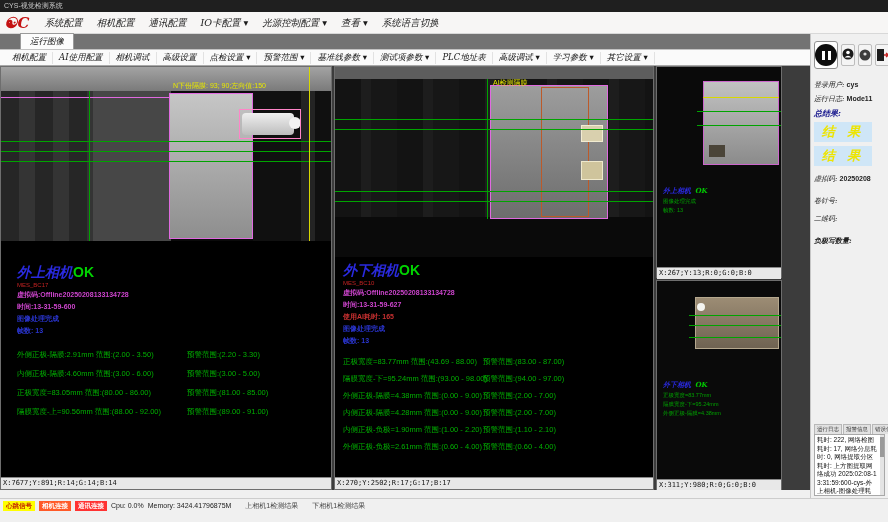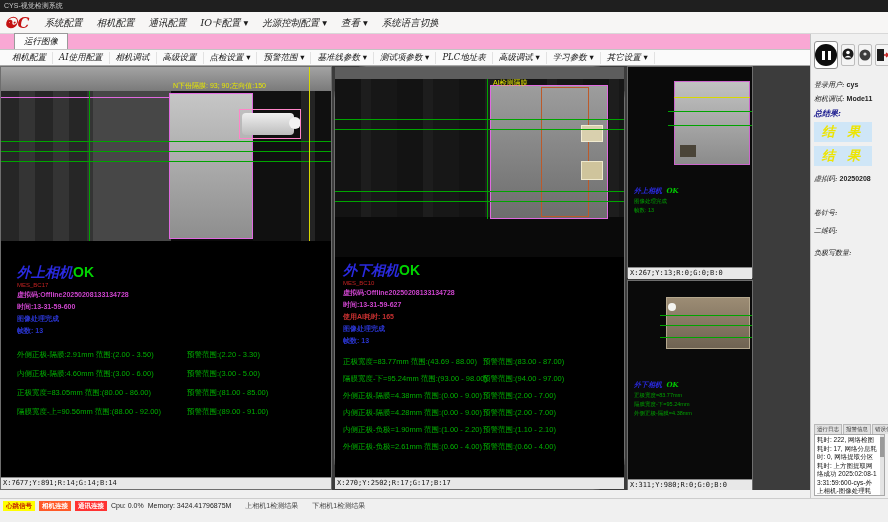--- a/index.html
+++ b/index.html
@@ -16,35 +16,35 @@
   .logo { color:#c41212; font-family:"DejaVu Serif", serif; font-style:italic;
           font-weight:bold; font-size:15px; margin-right:8px; line-height:20px; }
   .menu-items { display:flex; }
   .menu-items .mi { font-family:"DejaVu Serif", serif; font-style:italic; font-size:9.5px;
           color:#1a1a1a; padding:0 7px; line-height:20px; cursor:default; white-space:nowrap; }
 
   
   .contentrow { display:flex; height:464px; }
   .leftcol { width:810px; display:flex; flex-direction:column; }
 
-  .tabbar { height:16px; background:#f9a8d4; border-bottom:1px solid #c3c3c3;
-            display:flex; align-items:flex-end; padding-left:14px; }
+  .tabbar { height:16px; background:#737373; border-bottom:1px solid #c3c3c3;
+            display:flex; align-items:flex-end; padding-left:20px; }
   .tab { background:#fcfcfc; border:1px solid #9a9a9a; border-bottom:none;
          font-family:"DejaVu Serif", serif; font-style:italic; font-size:8.5px;
          padding:2px 9px 1px; color:#111; }
 
   .toolbar { height:16px; background:#fafafa; border-bottom:1px solid #a8a8a8;
              display:flex; align-items:center; padding-left:6px; }
   .toolbar .ti { font-family:"DejaVu Serif", serif; font-style:italic; font-size:8.5px;
              color:#181818; padding:0 6px; white-space:nowrap; border-right:1px solid #e2e2e2; }
 
   .views { height:424px; background:#3c3c3c; display:flex; gap:2px; }
   .view { background:#000; border:1px solid #6e6e6e; display:flex; flex-direction:column; }
   .view-left   { width:332px; }
-  .view-middle { width:291px;border-radius:32px; }
+  .view-middle { width:320px; }
   .small-col   { width:126px; display:flex; flex-direction:column; gap:2px; }
   .view-small-top    { height:212px; }
   .view-small-bottom { height:210px; }
 
   .vimg { position:relative; overflow:hidden; background:#0a0a0a; flex:none; }
   .vimg-left { height:174px; }
   .vimg-mid  { height:190px; }
   .vimg-st   { height:200px; }
   .vimg-sb   { height:198px; }
   .overlay { flex:1; background:#000; position:relative; overflow:hidden; }
@@ -370,34 +370,34 @@
           <path d="M8 7 L12 7 M10 5 L12.5 7 L10 9" stroke="#c42222" stroke-width="1.4" fill="none"></path>
         </svg>
       </div>
     </div>
 
     <div class="rp-row" style="margin-top:6px;">
       <span>登录用户:</span>
       <span class="rp-val">cys</span>
     </div>
     <div class="rp-row">
-      <span>相机调试:</span>
+      <span>运行日志:</span>
       <span class="rp-val">Mode11</span>
     </div>
     <div class="rp-row rp-total">总结果:</div>
     <div class="result-box">结 果</div>
     <div class="result-box">结 果</div>
 
     <div class="rp-row" style="margin-top:4px;">
       <span>虚拟码:</span>
       <span class="rp-val">20250208</span>
     </div>
-    <div class="rp-row" style="margin-top:20px;">卷针号:</div>
+    <div class="rp-row" style="margin-top:8px;">卷针号:</div>
     <div class="rp-row" style="margin-top:4px;">二维码:</div>
-    <div class="rp-row" style="margin-top:8px;">负极写数量:</div>
+    <div class="rp-row" style="margin-top:8px;font-weight:bold;">负极写数量:</div>
 
     <div class="rp-spacer"></div>
 
     <div class="rp-logtabs">
 
         <span class="rp-logtab">运行日志</span>
 
         <span class="rp-logtab">报警信息</span>
 
         <span class="rp-logtab">错误信息</span>

